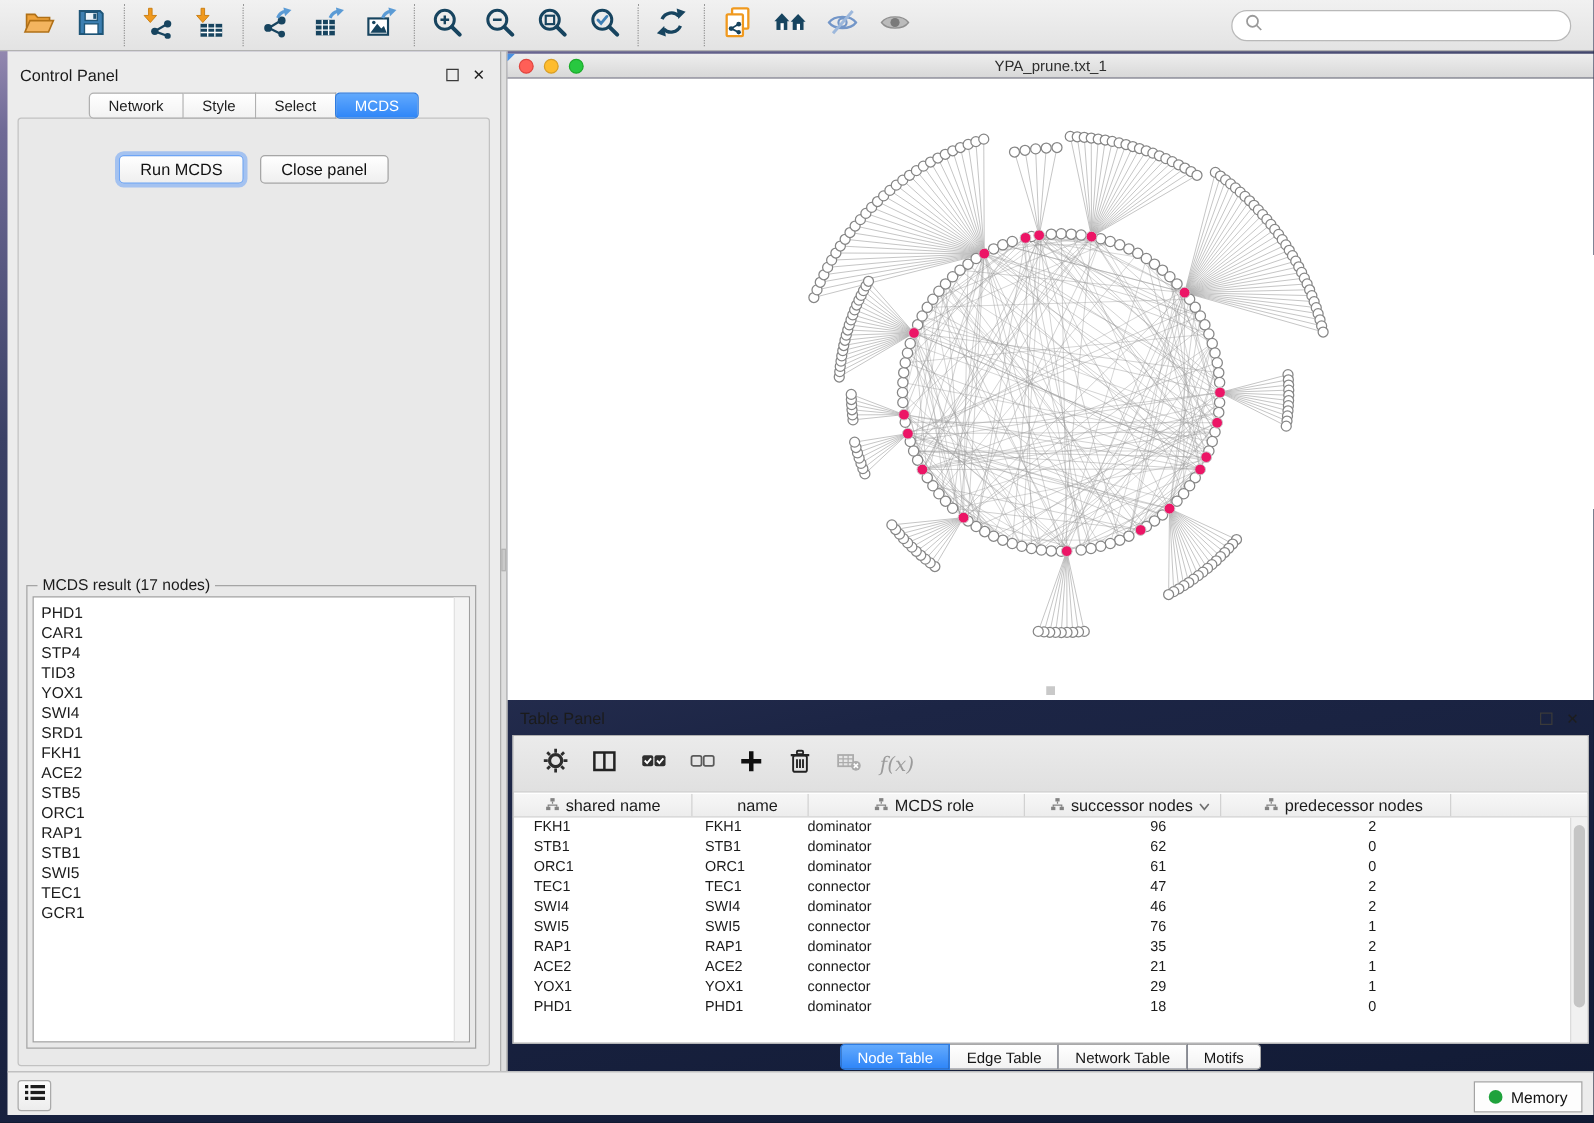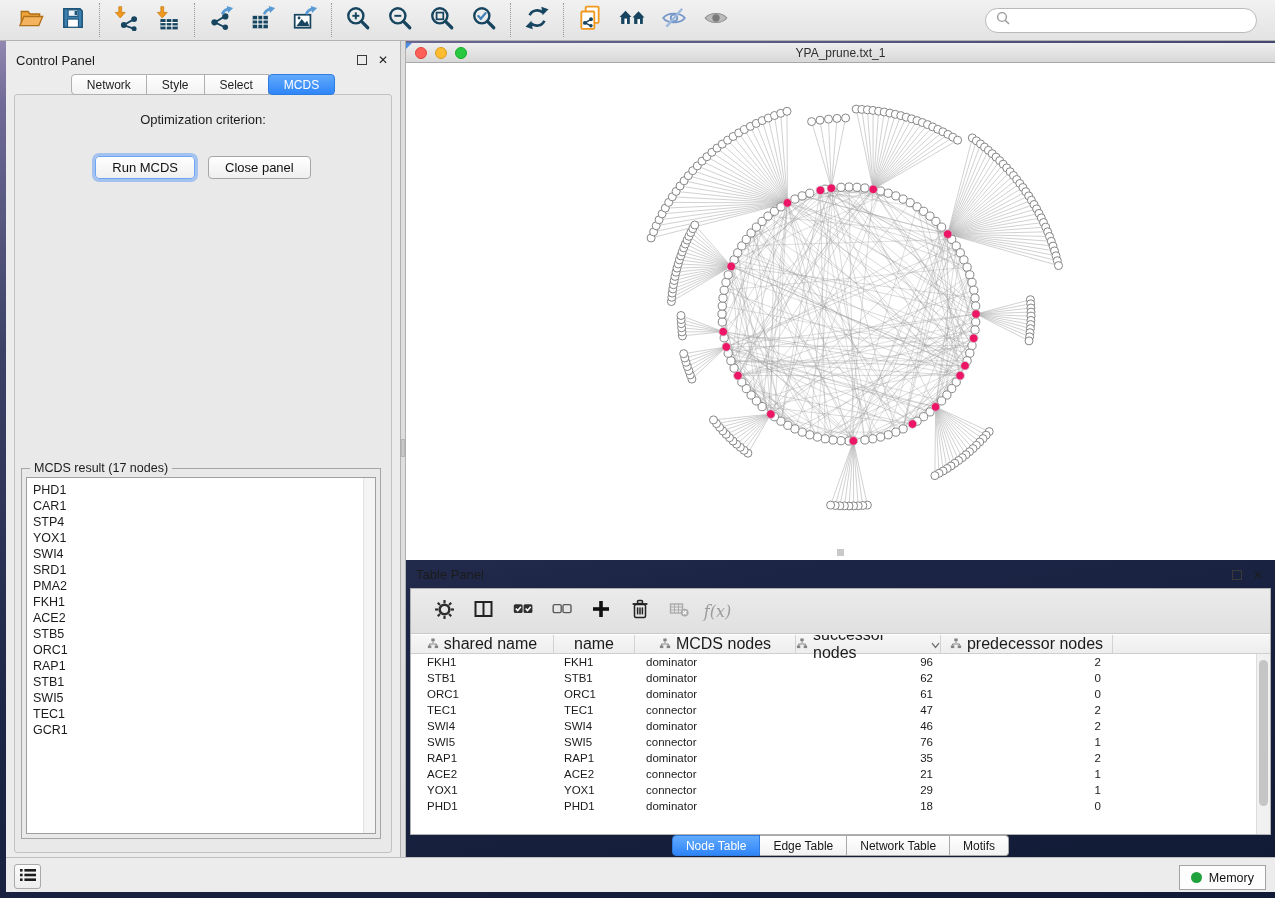--- a/index.html
+++ b/index.html
@@ -66,21 +66,21 @@
   .canvas-dot{position:absolute;left:431px;bottom:4px;width:7px;height:7px;background:#c9c9c9;}
   
   .table-panel{position:absolute;left:406px;top:522px;width:869px;height:294px;}
   .tp-header{display:flex;align-items:center;height:23px;padding:0 12px 0 10px;font-size:13px;}
   .tp-body{position:absolute;left:4px;right:4px;top:25px;height:247px;background:#fff;border:1px solid #b0b0b0;}
   .tp-toolbar{height:45px;background:linear-gradient(#ebebeb,#e0e0e0);border-bottom:1px solid #c9c9c9;
     display:flex;align-items:center;padding-left:14px;}
   .tpt-btn{width:39px;height:36px;display:flex;align-items:center;justify-content:center;}
   .fx-label{font-family:"DejaVu Serif",serif;font-style:italic;font-size:16px;color:#9b9b9b;}
   .tp-grid{position:absolute;left:0;right:0;top:46px;bottom:0;overflow:hidden;}
-  .tp-headrow{height:19px;background:linear-gradient(#f7f7f7,#ededed);border-bottom:1px solid #cfcfcf;display:flex;font-size:16px;}
+  .tp-headrow{height:19px;background:linear-gradient(#f7f7f7,#ededed);border-bottom:1px solid #cfcfcf;display:flex;font-size:13px;gap:12px;}
   .th{display:flex;align-items:center;justify-content:center;gap:5px;border-right:1px solid #d2d2d2;height:100%;}
   .th.filler{flex:1;border-right:none;}
   .tp-rows{position:absolute;left:0;right:14px;top:19px;bottom:0;font-size:11.5px;}
   .tr{height:16px;display:flex;align-items:center;}
   .td{height:16px;line-height:16px;white-space:nowrap;overflow:hidden;}
   .tp-scroll{position:absolute;right:0;top:19px;bottom:0;width:14px;background:#f1f1f1;border-left:1px solid #dcdcdc;}
   .tp-thumb{position:absolute;left:2px;right:2px;top:6px;height:146px;background:#c5c5c5;border-radius:5px;}
   .tp-tabs{position:absolute;left:0;right:0;top:272px;height:21px;display:flex;justify-content:center;}
   .tp-tab{height:21px;line-height:20px;padding:0 13px;font-size:12px;color:#161616;
     background:linear-gradient(#ffffff,#f2f2f2);border:1px solid #a9a9a9;border-left:none;}
@@ -279,35 +279,34 @@
           <span class="close-btn">✕</span>
         </span>
       </div>
       <div class="cp-tabs" id="cp-tabs">
           <div class="tab first">Network</div>
           <div class="tab">Style</div>
           <div class="tab">Select</div>
           <div class="tab selected">MCDS</div>
         </div>
       <div class="cp-content">
-        <div class="opt-label">Optimization criterion:</div>
         <div class="btn-row">
           <button class="btn focused">Run MCDS</button>
           <button class="btn">Close panel</button>
         </div>
         <div class="result-box">
           <span class="result-legend">MCDS result (17 nodes)</span>
           <div class="result-list" id="result-list">
               <div class="result-item">PHD1</div>
               <div class="result-item">CAR1</div>
               <div class="result-item">STP4</div>
+              <div class="result-item">TID3</div>
               <div class="result-item">YOX1</div>
               <div class="result-item">SWI4</div>
               <div class="result-item">SRD1</div>
-              <div class="result-item">PMA2</div>
               <div class="result-item">FKH1</div>
               <div class="result-item">ACE2</div>
               <div class="result-item">STB5</div>
               <div class="result-item">ORC1</div>
               <div class="result-item">RAP1</div>
               <div class="result-item">STB1</div>
               <div class="result-item">SWI5</div>
               <div class="result-item">TEC1</div>
               <div class="result-item">GCR1</div>
             </div>
@@ -1122,21 +1121,21 @@
               </div>
               <div class="th" style="width: 161px;">
                 <span><svg width="12" height="11" viewBox="0 0 11 11">
                     <g fill="#838383" stroke="none">
                       <rect x="3.8" y="0.5" width="3.4" height="2.7"></rect>
                       <rect x="0.4" y="7.4" width="3.4" height="2.7"></rect>
                       <rect x="7.2" y="7.4" width="3.4" height="2.7"></rect>
                     </g>
                     <path d="M5.5 3.2 v1.8 M2.1 7.4 V6 h6.8 v1.4" fill="none" stroke="#838383"></path>
                   </svg></span>
-                <span>MCDS nodes</span>
+                <span>MCDS role</span>
               </div>
               <div class="th" style="width: 145px;">
                 <span><svg width="12" height="11" viewBox="0 0 11 11">
                     <g fill="#838383" stroke="none">
                       <rect x="3.8" y="0.5" width="3.4" height="2.7"></rect>
                       <rect x="0.4" y="7.4" width="3.4" height="2.7"></rect>
                       <rect x="7.2" y="7.4" width="3.4" height="2.7"></rect>
                     </g>
                     <path d="M5.5 3.2 v1.8 M2.1 7.4 V6 h6.8 v1.4" fill="none" stroke="#838383"></path>
                   </svg></span>

